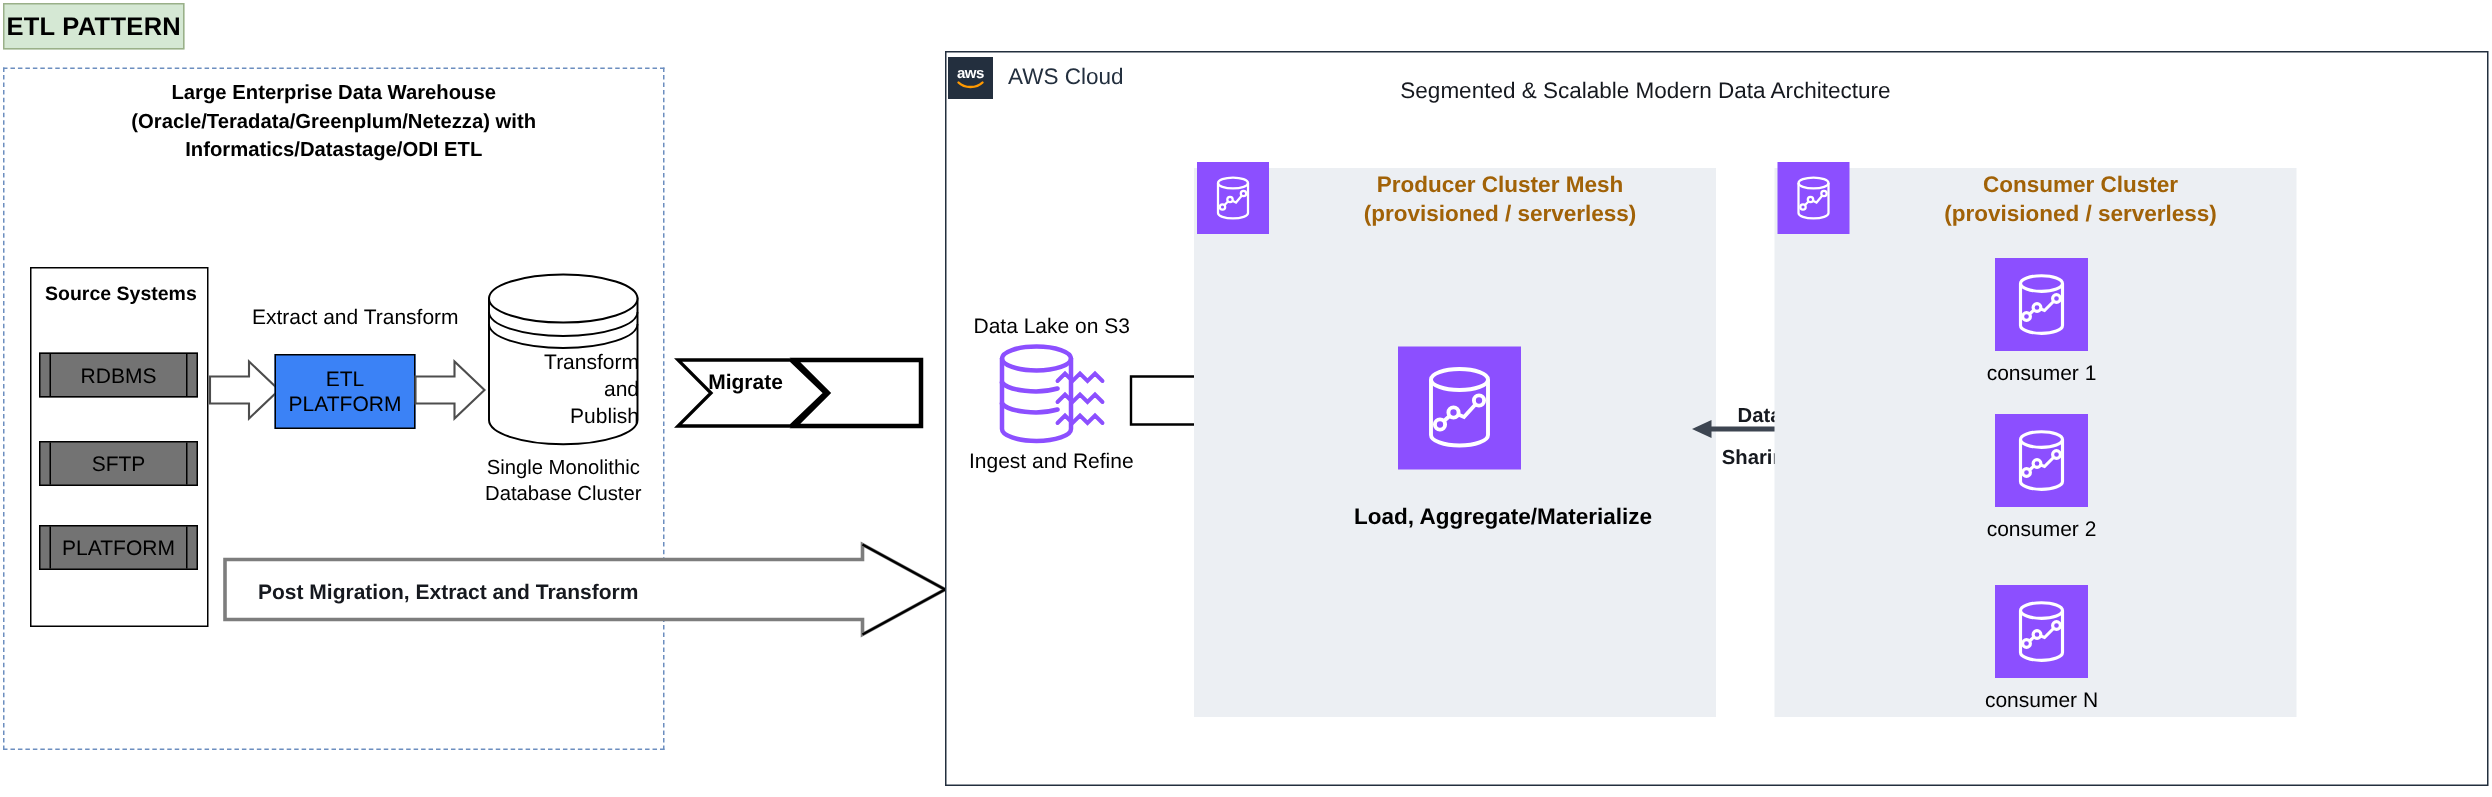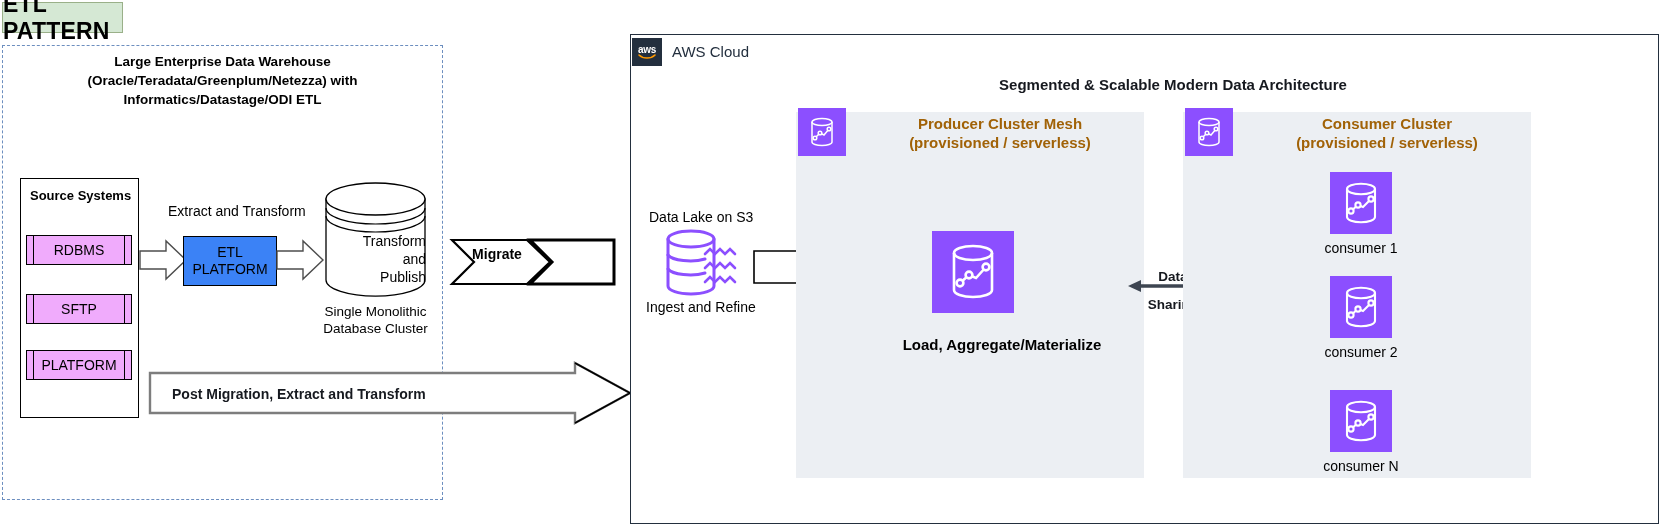--- a/index.html
+++ b/index.html
@@ -2,30 +2,30 @@
 <html><head>
 <meta charset="utf-8">
 <style>
   html,body{margin:0;padding:0;background:#ffffff;}
   body{width:1661px;height:531px;font-family:"Liberation Sans",sans-serif;color:#000;overflow:hidden;}
   #stage{position:relative;width:1661px;height:531px;}
   .abs{position:absolute;}
 
   
   #etl-badge{left:2px;top:2px;width:119px;height:29px;background:#d5e8d4;border:1px solid #9ab089;
-    display:flex;align-items:center;justify-content:center;font-weight:bold;font-size:23px;letter-spacing:.2px;}
+    display:flex;align-items:center;justify-content:center;font-weight:bold;font-size:17px;letter-spacing:.2px;}
 
   
   #legacy-box{left:2px;top:45px;width:441px;height:455px;border:1px dashed #6c8ebf;box-sizing:border-box;}
   #legacy-title{left:2px;top:52px;width:441px;text-align:center;font-weight:bold;font-size:13.5px;line-height:19px;}
 
   
   #source-box{left:20px;top:178px;width:119px;height:240px;border:1.6px solid #000;box-sizing:border-box;background:#fff;}
   #source-title{left:30px;top:188px;font-weight:bold;font-size:13px;}
-  .src-item{height:30px;border:1.3px solid #000;background:#f0abfc;box-sizing:border-box;
+  .src-item{height:30px;border:1.3px solid #000;background:#737373;box-sizing:border-box;
     display:flex;align-items:center;justify-content:center;font-size:14px;}
   .src-item::before,.src-item::after{content:"";position:absolute;top:0;bottom:0;width:0;border-left:1.3px solid #000;}
   .src-item::before{left:6px;}
   .src-item::after{right:6px;}
   #src-rdbms{left:26px;top:235px;width:106px;}
   #src-sftp{left:26px;top:294px;width:106px;}
   #src-stream{left:26px;top:350px;width:106px;}
 
   
   #etl-platform{left:183px;top:236px;width:94px;height:50px;border:1.5px solid #000;background:#3b82f6;box-sizing:border-box;
@@ -39,21 +39,21 @@
 
   
   svg{overflow:visible;display:block;}
 
   
   #aws-frame{left:630px;top:34px;width:1029px;height:490px;border:1.6px solid #232f3e;box-sizing:border-box;background:#fff;}
   #aws-logo{left:632px;top:38px;width:30px;height:28px;background:#232f3e;
     display:flex;flex-direction:column;align-items:center;justify-content:center;}
   #aws-logo .aws-word{color:#fff;font-size:10px;font-weight:bold;line-height:9px;letter-spacing:-.3px;}
   #aws-cloud-label{left:672px;top:43px;font-size:15px;color:#232f3e;}
-  #arch-title{left:828px;top:52px;width:690px;text-align:center;font-weight:bold;font-size:15px;color:#16191f;margin-top:24px;}
+  #arch-title{left:752px;top:52px;width:690px;text-align:center;font-weight:normal;font-size:15px;color:#16191f;}
 
   
   .panel{background:#eceff3;}
   #producer-panel{left:796px;top:112px;width:348px;height:366px;}
   #consumer-panel{left:1183px;top:112px;width:348px;height:366px;}
 
   
   .rs-icon{background:#8c4fff;display:flex;align-items:center;justify-content:center;}
   #rs-producer-badge{left:798px;top:108px;width:48px;height:48px;}
   #rs-consumer-badge{left:1185px;top:108px;width:48px;height:48px;}

